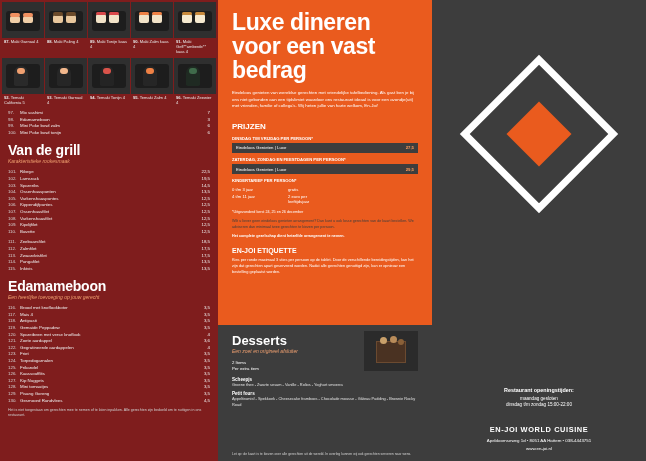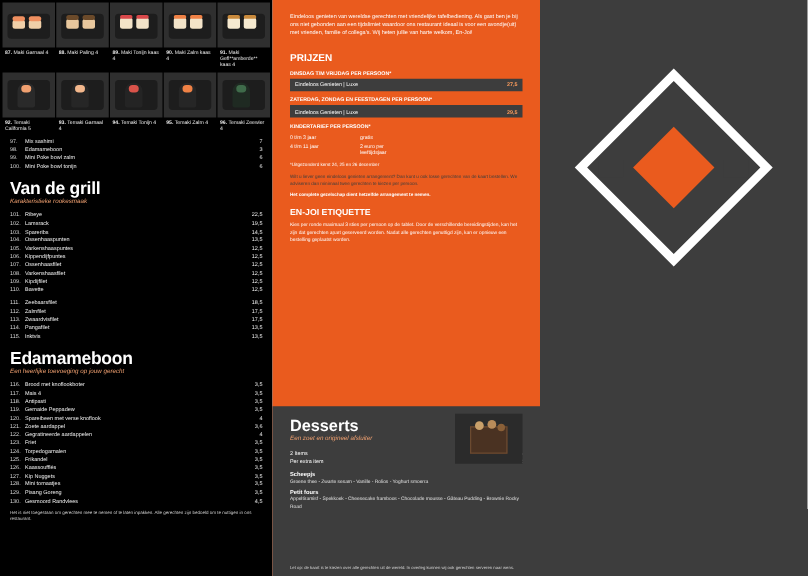--- a/index.html
+++ b/index.html
@@ -10,21 +10,21 @@
     background: #ffffff;
     overflow: hidden;
     position: relative;
     font-size: 5px;
   }
   .page { position:absolute; inset:0; display:flex; }
 
   
   .col-left {
     width: 218px; height:461px;
-    background:#000000; color:#ffffff;
+    background:#7f1d1d; color:#ffffff;
     position:relative;
   }
   .sushi-grid {
     display:grid; grid-template-columns: repeat(5, 1fr);
     gap:1px; padding:2px 2px 0 2px;
   }
   .sushi-cell { position:relative; }
   .sushi-img {
     height:36px; width:100%;
     background:#2f2f2f;
@@ -486,20 +486,21 @@
           <span class="nm">Gesmoord Randvlees</span>
           <span class="pr">4,5</span>
         </div>
     </div>
 
     <div class="footnote">Het is niet toegestaan om gerechten mee te nemen of te laten inpakken. Alle gerechten zijn bedoeld om te nuttigen in ons restaurant.</div>
   </div>
 
   <div class="col-mid">
     <div class="mid-pad">
+      <h1 class="head">Luxe dineren voor een vast bedrag</h1>
       <p class="intro">Eindeloos genieten van wereldse gerechten met vriendelijke tafelbediening. Als gast ben je bij ons niet gebonden aan een tijdslimiet waardoor ons restaurant ideaal is voor een avondje(uit) met vrienden, familie of collega's. Wij heten jullie van harte welkom, En-Joi!</p>
 
       <h3 class="prices">PRIJZEN</h3>
 
       <div class="price-label">DINSDAG T/M VRIJDAG PER PERSOON*</div>
       <div class="price-line">
         <span class="pl-name">Eindeloos Genieten | Luxe</span>
         <span class="pl-val">27,5</span>
       </div>
 
@@ -558,15 +559,24 @@
   </div>
 
   <div class="col-right">
     <div class="logo-wrap">
       <div class="logo-diamond"></div>
       <div class="logo-inner"></div>
       <div class="logo-notch" style="left:-4px;top:50px;width:20px;height:14px;"></div>
       <div class="logo-notch" style="right:-4px;top:50px;width:20px;height:14px;"></div>
     </div>
 
+    <div class="right-foot">
+      <div class="open-title">Restaurant openingstijden:</div>
+      <div class="open-line">maandag gesloten</div>
+      <div class="open-line">dinsdag t/m zondag 15:00-22:00</div>
+
+      <div class="brand">EN-JOI WORLD CUISINE</div>
+      <div class="addr">Apeldoornseweg 1d • 8051 AA Hattem • 038-4443751</div>
+      <div class="site">www.en-joi.nl</div>
+    </div>
   </div>
 
 </div>
 
 </body></html>

